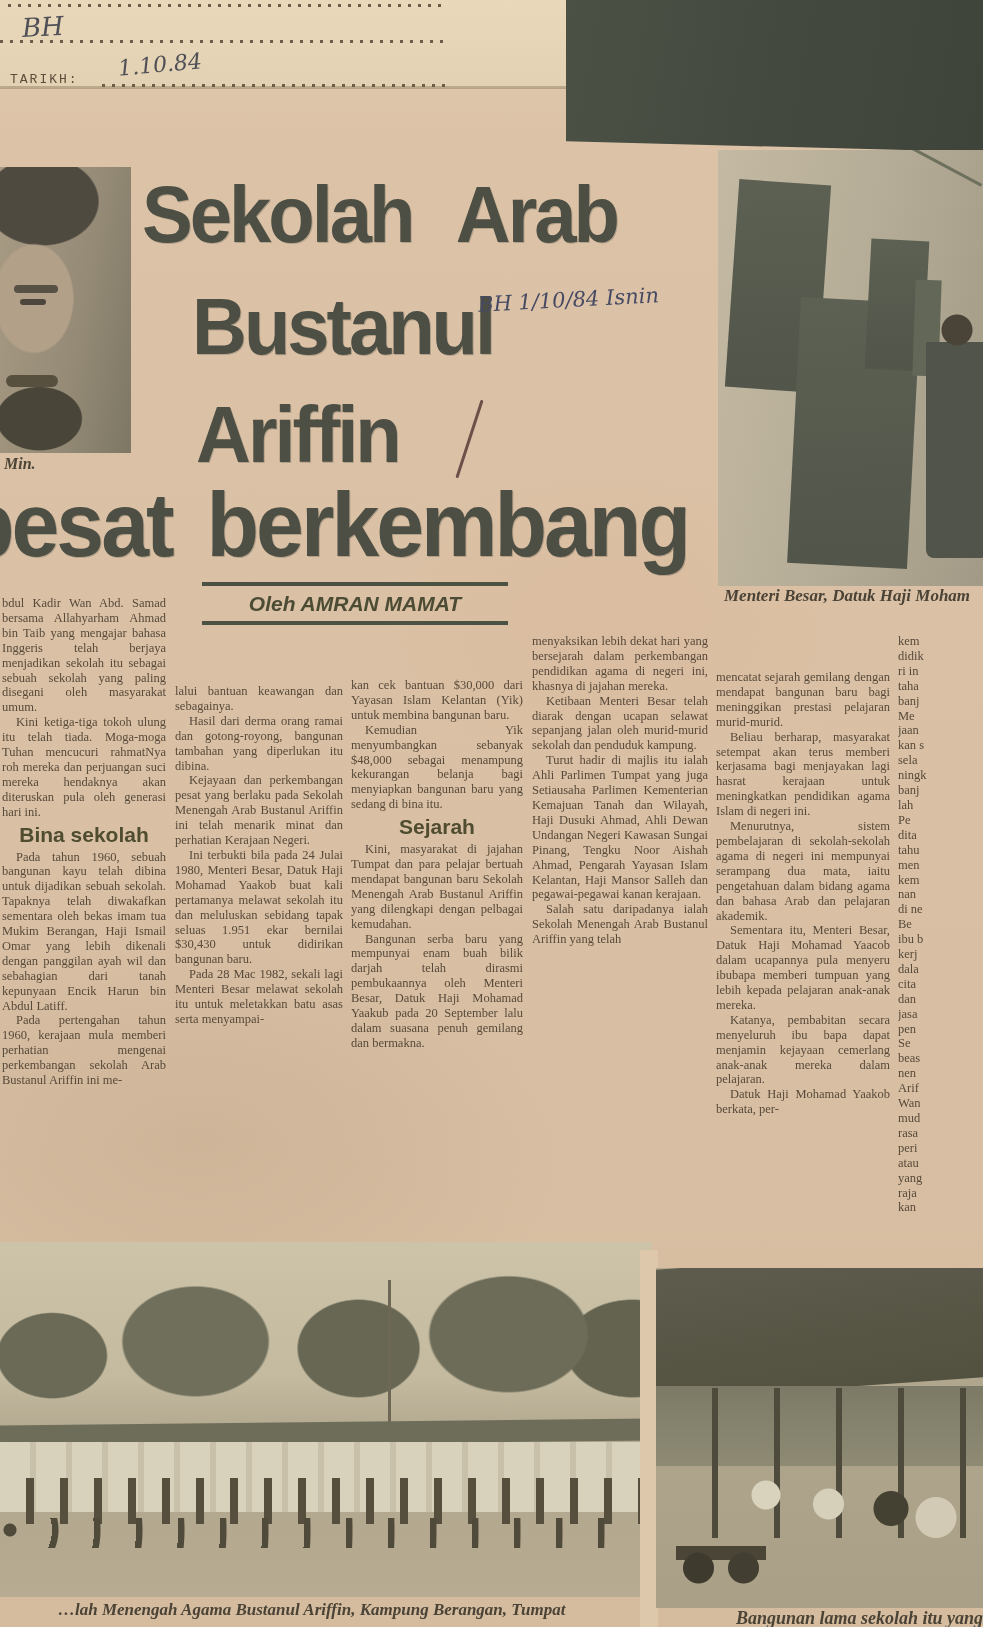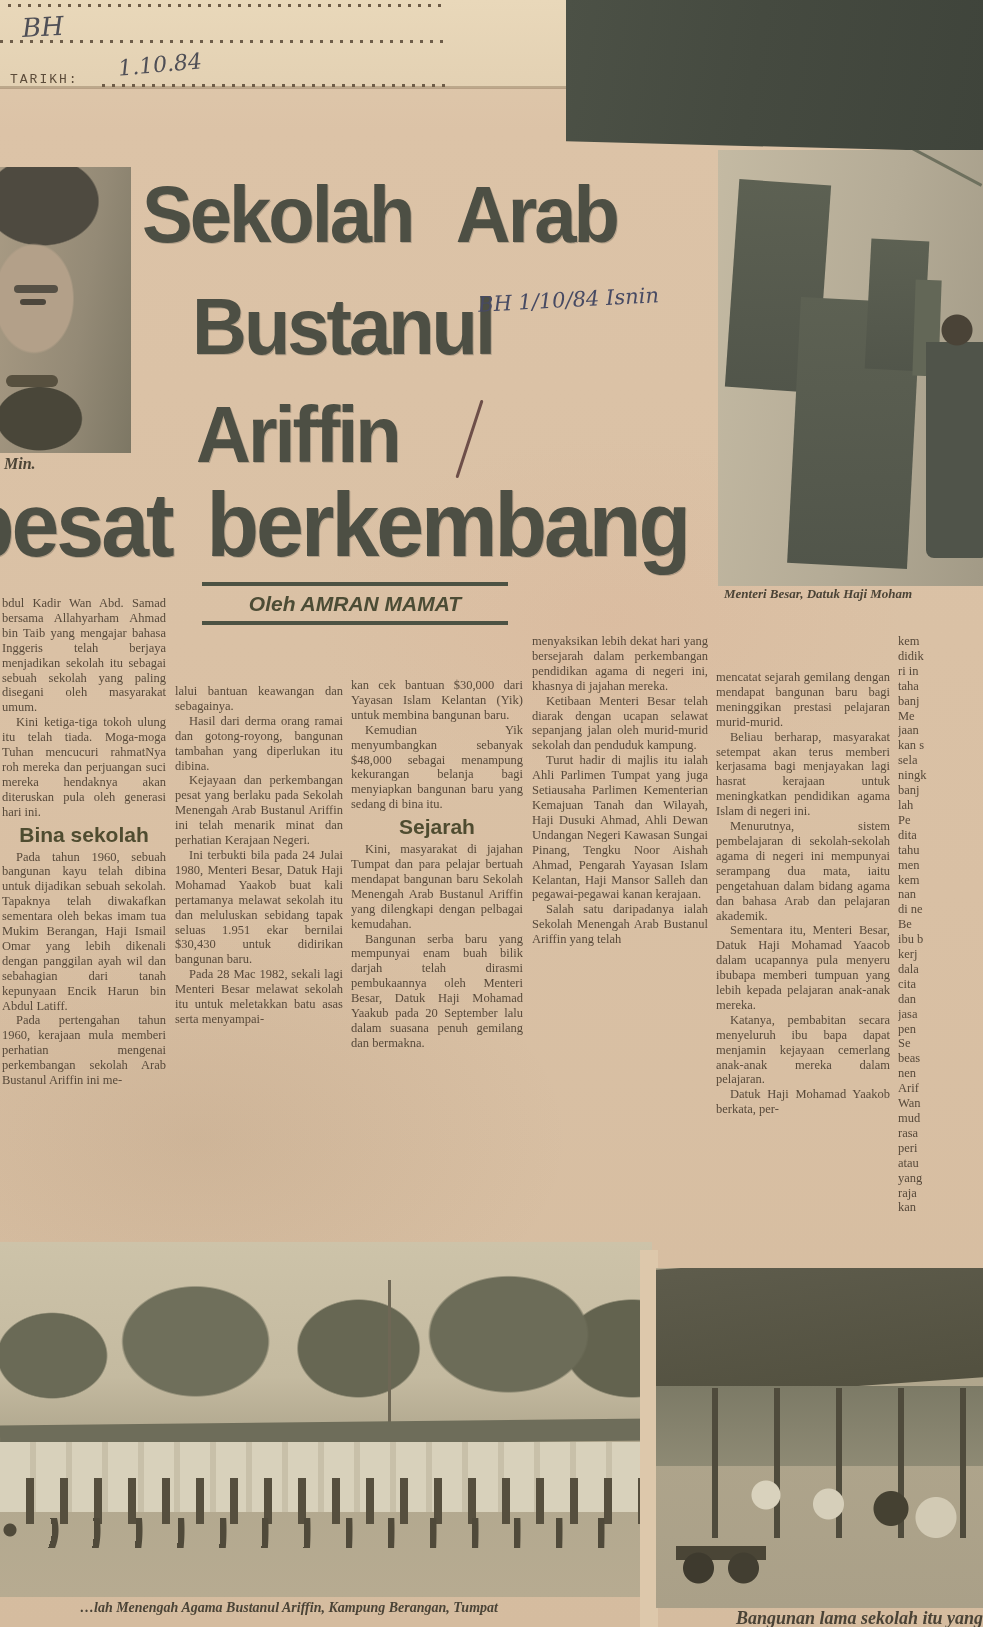--- a/index.html
+++ b/index.html
@@ -50,21 +50,21 @@
         linear-gradient(100deg,#c4baa3 0%,#b4ab96 55%,#a29a86 100%);}
   .shutter{position:absolute;background:linear-gradient(175deg,#5d6153,#51554a);}
   .sh1{left:14px;top:32px;width:92px;height:208px;transform:rotate(4deg);}
   .sh2{left:76px;top:150px;width:120px;height:266px;transform:rotate(3deg);}
   .sh3{left:150px;top:90px;width:58px;height:130px;transform:rotate(3deg);}
   .sh4{left:196px;top:130px;width:26px;height:96px;transform:rotate(2deg);background:#636757;}
   .man-figure{position:absolute;left:208px;top:158px;width:62px;height:250px;
         background:radial-gradient(circle 16px at 50% 22px,#4a4337 0 15px,transparent 16px),
         linear-gradient(180deg,transparent 34px,#50544a 34px);border-radius:8px;}
   .branch{position:absolute;left:160px;top:8px;width:110px;height:3px;background:#6e705e;transform:rotate(28deg);}
-  .caption{position:absolute;font-weight:bold;font-style:italic;color:#4a4336;font-size:13px;white-space:nowrap;}
+  .caption{position:absolute;font-weight:bold;font-style:italic;color:#4a4336;font-size:17px;white-space:nowrap;}
   .cap-topright{left:724px;top:586px;}
   
   .byline-box{left:202px;top:582px;width:306px;}
   .rule{height:4px;background:#4c5243;}
   .byline-text{text-align:center;font-family:"Liberation Sans",sans-serif;font-weight:700;
         font-style:italic;font-size:21px;color:#4c4c35;padding:6px 0 5px;}
   
   .col{position:absolute;text-align:justify;font-size:12.5px;line-height:14.9px;color:#57493a;}
   .col p{margin:0;text-indent:14px;}
   .col p.noind{text-indent:0;margin-top:36px;}
@@ -104,21 +104,21 @@
   .old-people{position:absolute;left:60px;top:200px;width:250px;height:90px;background:
         radial-gradient(circle 16px at 20% 30%,#d9d2bd 0 14px,transparent 15px),
         radial-gradient(circle 18px at 45% 40%,#d6cfba 0 15px,transparent 16px),
         radial-gradient(circle 20px at 70% 45%,#454132 0 17px,transparent 18px),
         radial-gradient(circle 24px at 88% 55%,#d2cab4 0 20px,transparent 21px);}
   .old-bike{position:absolute;left:20px;top:258px;width:90px;height:60px;background:
         radial-gradient(circle 18px at 25% 70%,#3e3a2e 0 15px,transparent 16px),
         radial-gradient(circle 18px at 75% 70%,#423e31 0 15px,transparent 16px),
         linear-gradient(180deg,transparent 20px,#4a4536 20px 34px,transparent 34px);}
   .paper-gap{left:640px;top:1250px;width:18px;height:377px;background:#ddc8ab;}
-  .cap-bottomleft{left:58px;top:1600px;font-size:14px;margin-left:22px;}
+  .cap-bottomleft{left:58px;top:1600px;font-size:17px;}
   .cap-bottomright{left:736px;top:1608px;font-size:18px;font-style:italic;}
 </style>
 </head>
 <body>
 
 <div class="page">
 
   <div class="top-strip">
     <div class="dotline abs" style="left:8px;top:4px;width:438px;"></div>
     <div class="hand abs bh-mark">BH</div>

